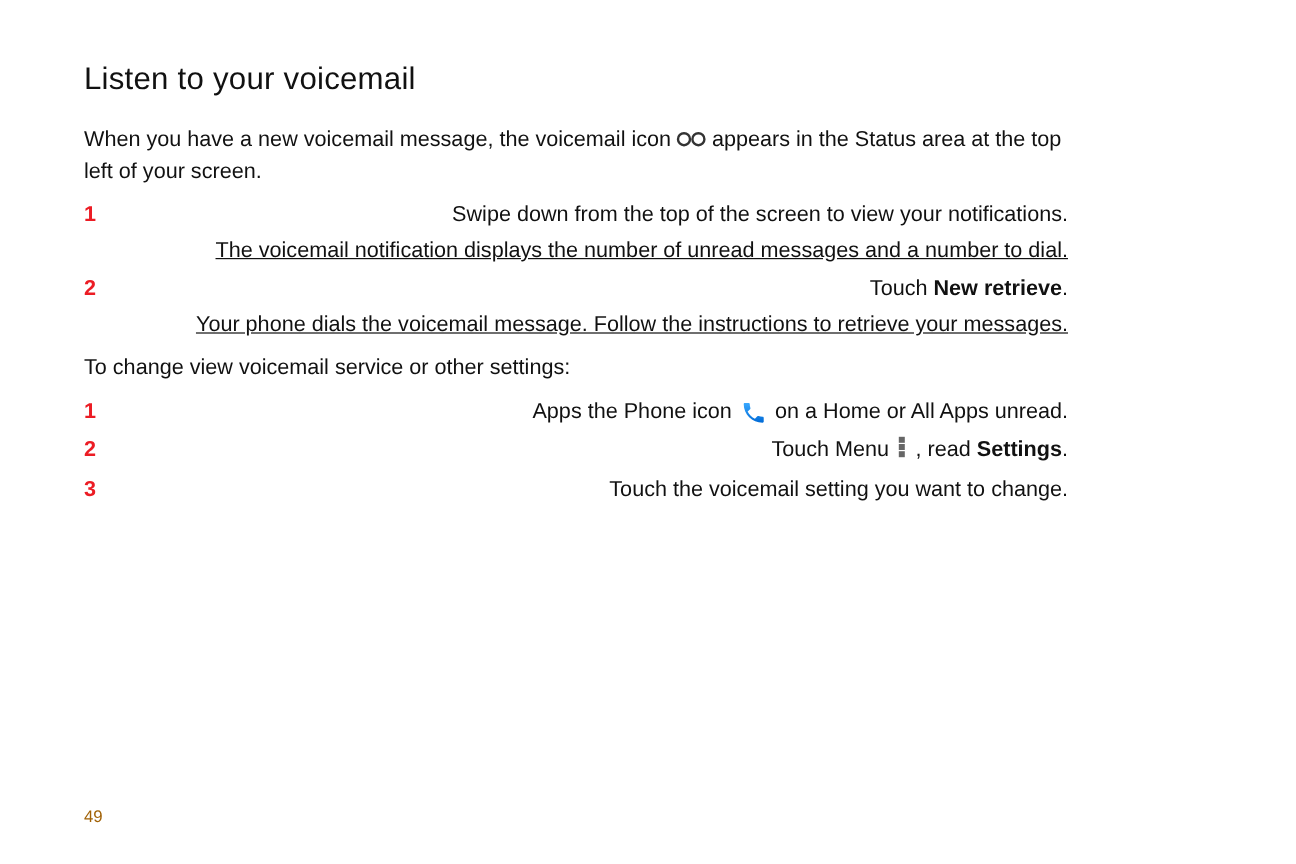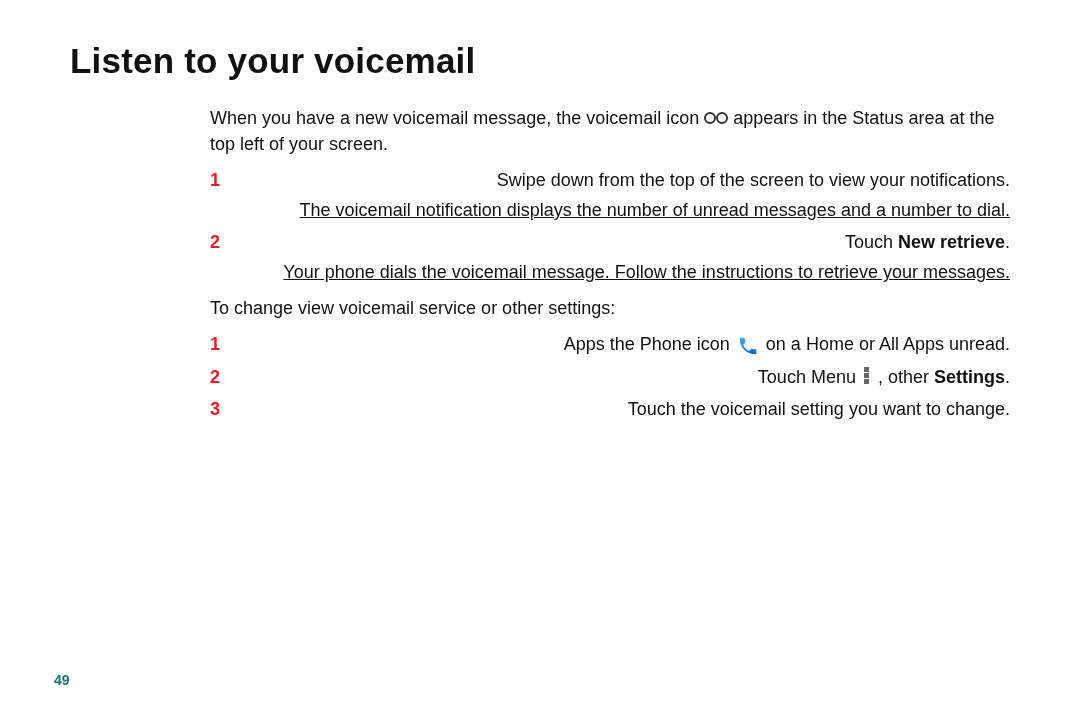--- a/index.html
+++ b/index.html
@@ -14,27 +14,26 @@
     line-height: 1.45;
   }
   .page {
     position: relative;
     box-sizing: border-box;
     padding: 36px 70px 0 70px;
     width: 100%;
     height: 100%;
   }
   h1 {
-    margin: 0 0 18px 0;
-    font-size: 35px;
-    font-weight: 700;
+    margin: 11px 0 18px 0;
+    font-size: 26px;
+    font-weight: 400;
     letter-spacing: 0.2px;
   }
   .body {
-    margin-left: 140px;
     max-width: 820px;
   }
   .para {
     margin: 6px 0 10px 0;
   }
   ol.steps {
     list-style: none;
     margin: 4px 0 10px 0;
     padding: 0;
   }
@@ -108,25 +107,24 @@
     width: 5px;
     height: 5px;
     background: #666;
   }
   .menu-icon span:nth-child(1){ top: 0; }
   .menu-icon span:nth-child(2){ top: 6px; }
   .menu-icon span:nth-child(3){ top: 12px; }
 
   .page-num {
     position: absolute;
-    left: 54px;
+    left: 70px;
     bottom: 30px;
     font-size: 14px;
-    color: #0f766e;
-    font-weight: bold;
+    color: #a16207;
   }
 </style>
 </head>
 <body>
 
 <div class="page">
   <h1>Listen to your voicemail</h1>
 
   <div class="body">
     <p class="para">
@@ -172,21 +170,21 @@
             </svg>
           </span>
           <span> on a Home or All Apps unread.</span>
         </span>
       </li>
       <li>
         <span class="step-num">2</span>
         <span class="step-body">
           <span>Touch Menu </span>
           <span class="menu-icon" aria-hidden="true"><span></span><span></span><span></span></span>
-          <span>, other </span><b>Settings</b><span>.</span>
+          <span>, read </span><b>Settings</b><span>.</span>
         </span>
       </li>
       <li>
         <span class="step-num">3</span>
         <span class="step-body">
           <span>Touch the voicemail setting you want to change.</span>
         </span>
       </li>
     </ol>
   </div>

